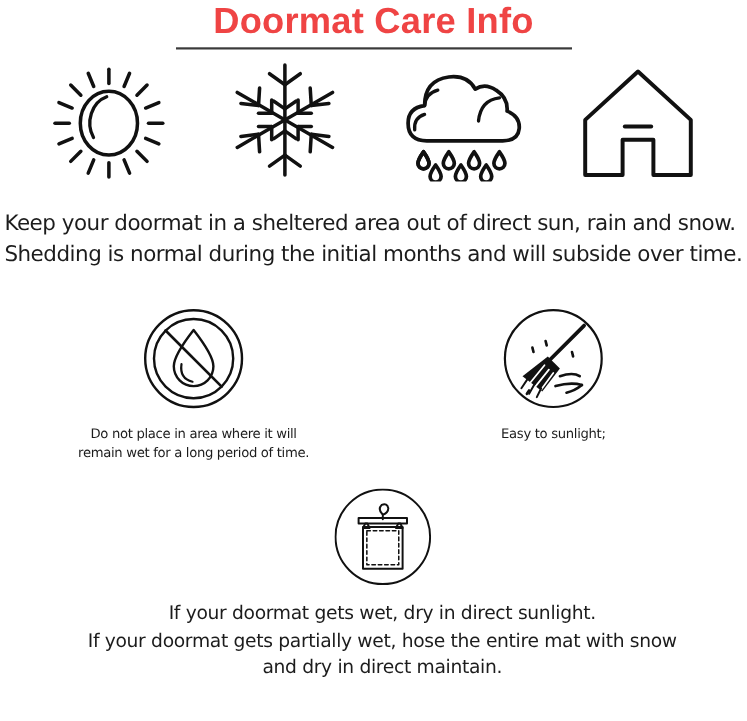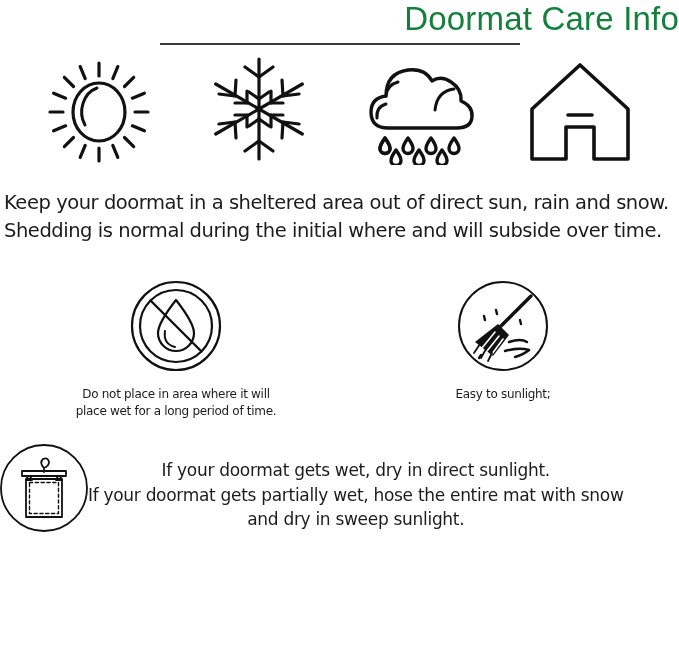--- a/index.html
+++ b/index.html
@@ -24,26 +24,25 @@
   }
 
   
   .title-block {
     text-align: center;
     padding-top: 2px;
   }
   .title {
     font-family: "Liberation Sans", "DejaVu Sans", sans-serif;
     font-size: 33px;
-    font-weight: 400;
+    font-weight: 700;
     letter-spacing: 0.2px;
     line-height: 1.05;
-    color: #15803d;
+    color: #ef4444;
     margin: 0;
-    text-align: right;
   }
   .title-rule {
     width: 360px;
     height: 2px;
     background: #3a3a3a;
     margin: 6px auto 0 auto;
   }
 
   
   .icon-row {
@@ -97,22 +96,23 @@
     color: #1c1c1c;
     letter-spacing: -0.3px;
     white-space: nowrap;
   }
   .caption-line { display: block; }
 
   
   .bottom-block {
     margin-top: 24px;
     display: flex;
-    flex-direction: row;
+    flex-direction: column;
     align-items: center;
+    margin-left: 16px;
   }
   .bottom-caption {
     margin-top: 14px;
     text-align: center;
     font-size: 17px;
     line-height: 1.45;
     color: #1c1c1c;
     letter-spacing: -0.3px;
     white-space: nowrap;
   }
@@ -222,40 +222,40 @@
           <path d="M8 50 L56 6 L104 50 L104 100 L70 100 L70 68 L42 68 L42 100 L8 100 Z"></path>
           <line x1="44" y1="56" x2="68" y2="56"></line>
         </g>
       </svg>
     </div>
 
   </div>
 
   <div class="intro">
     <span class="intro-line">Keep your doormat in a sheltered area out of direct sun, rain and snow.</span>
-    <span class="intro-line">Shedding is normal during the initial where and will subside over time.</span>
+    <span class="intro-line">Shedding is normal during the initial months and will subside over time.</span>
   </div>
 
   <div class="pair-row">
 
     <div class="pair-col">
       <div class="badge">
         <svg width="92" height="92" viewBox="0 0 92 92">
           <g fill="none" stroke="#111111" stroke-width="2.2" stroke-linecap="round" stroke-linejoin="round">
             <circle cx="46" cy="46" r="44"></circle>
             <circle cx="46" cy="46" r="36"></circle>
             <path d="M46 20 Q64 43 64 53 A18 18 0 0 1 28 53 Q28 43 46 20 Z"></path>
             <path d="M35 51 Q33 64 45 67" stroke-width="2"></path>
             <line x1="20.5" y1="20.5" x2="71.5" y2="71.5" stroke-width="2.4"></line>
           </g>
         </svg>
       </div>
       <div class="caption">
         <span class="caption-line">Do not place in area where it will</span>
-        <span class="caption-line">place wet for a long period of time.</span>
+        <span class="caption-line">remain wet for a long period of time.</span>
       </div>
     </div>
 
     <div class="pair-col">
       <div class="badge">
         <svg width="92" height="92" viewBox="0 0 92 92">
           <circle cx="46" cy="46" r="44" fill="none" stroke="#111111" stroke-width="2"></circle>
 
           <line x1="74" y1="16" x2="40" y2="50" stroke="#111111" stroke-width="3.4" stroke-linecap="round"></line>
 
@@ -306,17 +306,17 @@
           <path d="M58 32 L56 36 L62 36 L60 32 Z"></path>
 
           <rect x="26" y="35" width="36" height="38"></rect>
           <rect x="29.5" y="38.5" width="29" height="31" stroke-dasharray="3.2 2.6" stroke-width="1.4"></rect>
         </g>
       </svg>
     </div>
     <div class="bottom-caption">
       <span class="caption-line">If your doormat gets wet, dry in direct sunlight.</span>
       <span class="caption-line">If your doormat gets partially wet, hose the entire mat with snow</span>
-      <span class="caption-line">and dry in sweep sunlight.</span>
+      <span class="caption-line">and dry in direct maintain.</span>
     </div>
   </div>
 
 </div>
 
 </body></html>

